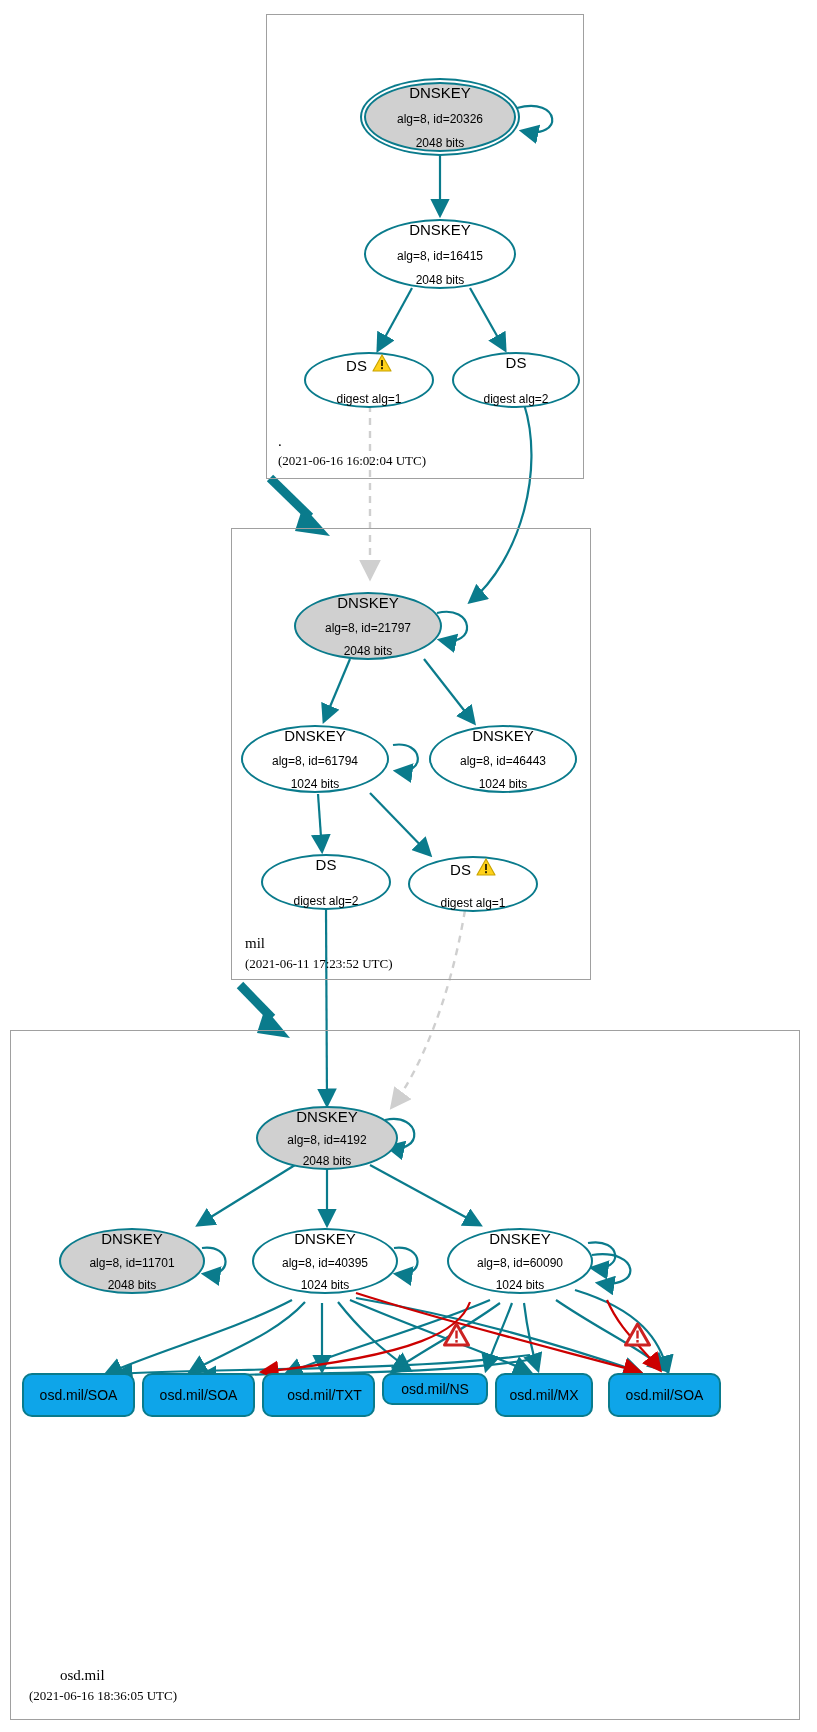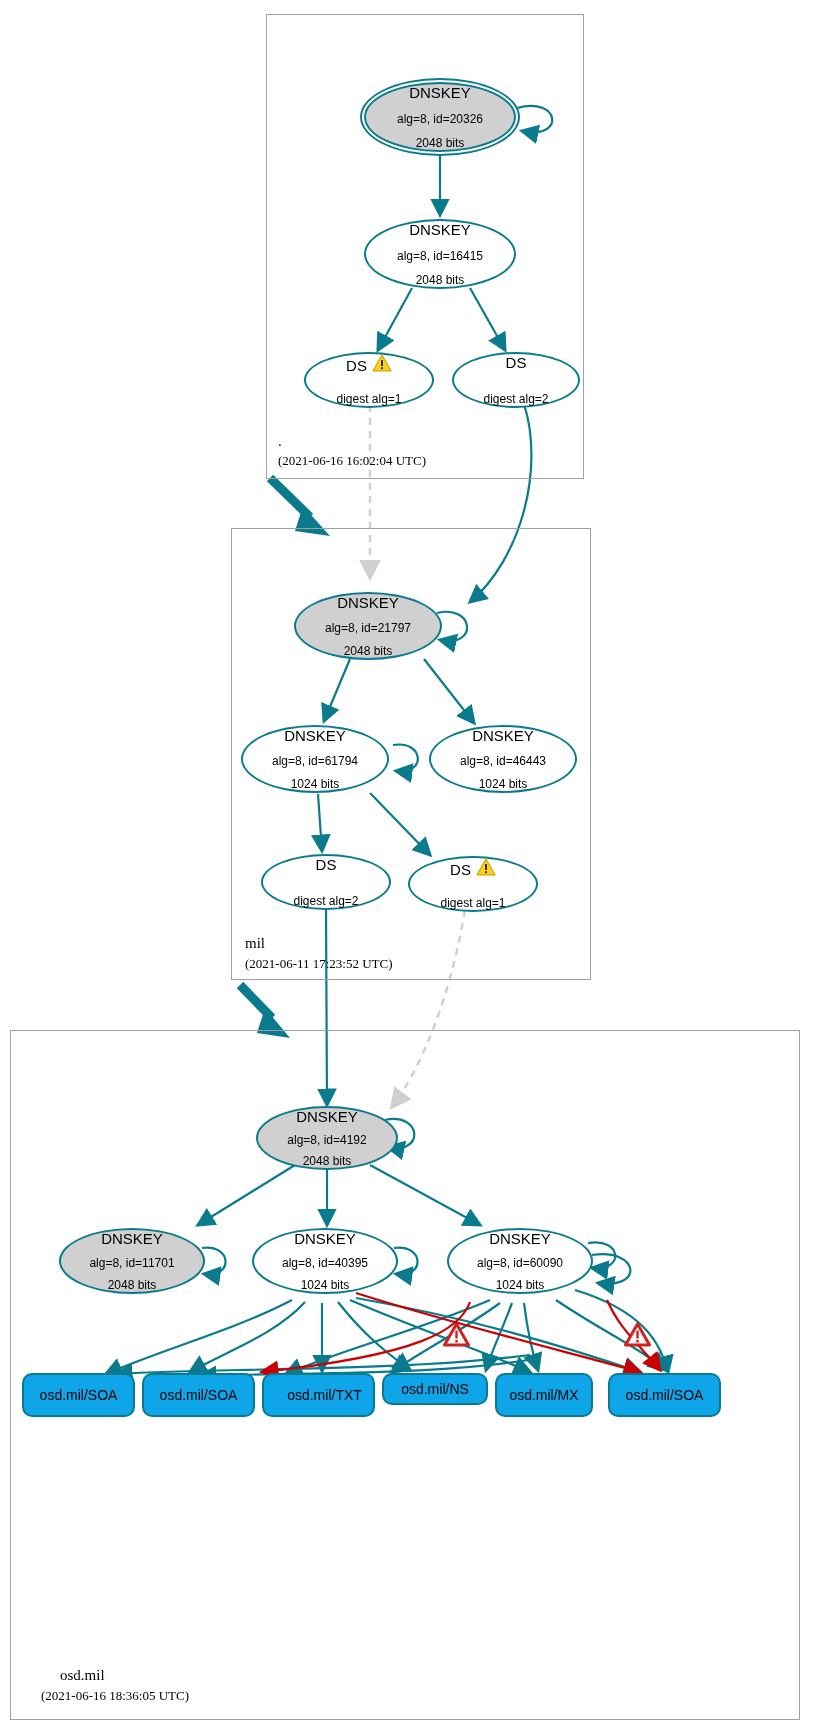--- a/index.html
+++ b/index.html
@@ -133,21 +133,21 @@
 <div class="zone-box" style="left:266px;top:14px;width:318px;height:465px;"></div>
 <div class="zone-label zone-name" style="left:278px;top:433px;">.</div>
 <div class="zone-label zone-time" style="left:278px;top:453px;font-family:Liberation Serif, serif;">(2021-06-16 16:02:04 UTC)</div>
 
 <div class="zone-box" style="left:231px;top:528px;width:360px;height:452px;"></div>
 <div class="zone-label zone-name" style="left:245px;top:935px;">mil</div>
 <div class="zone-label zone-time" style="left:245px;top:956px;">(2021-06-11 17:23:52 UTC)</div>
 
 <div class="zone-box" style="left:10px;top:1030px;width:790px;height:690px;"></div>
 <div class="zone-label zone-name" style="left:23px;top:1667px;margin-left:37px;">osd.mil</div>
-<div class="zone-label zone-time" style="left:29px;top:1688px;margin-left:12px;">(2021-06-16 18:36:05 UTC)</div>
+<div class="zone-label zone-time" style="left:29px;top:1688px;">(2021-06-16 18:36:05 UTC)</div>
 
 <div class="node ellipse dbl shaded" style="left:364px;top:82px;width:152px;height:70px;">
   <div class="t1">DNSKEY</div>
   <div class="t2">alg=8, id=20326</div>
   <div class="t2">2048 bits</div>
 </div>
 
 <div class="node ellipse" style="left:364px;top:219px;width:152px;height:70px;">
   <div class="t1">DNSKEY</div>
   <div class="t2">alg=8, id=16415</div>

